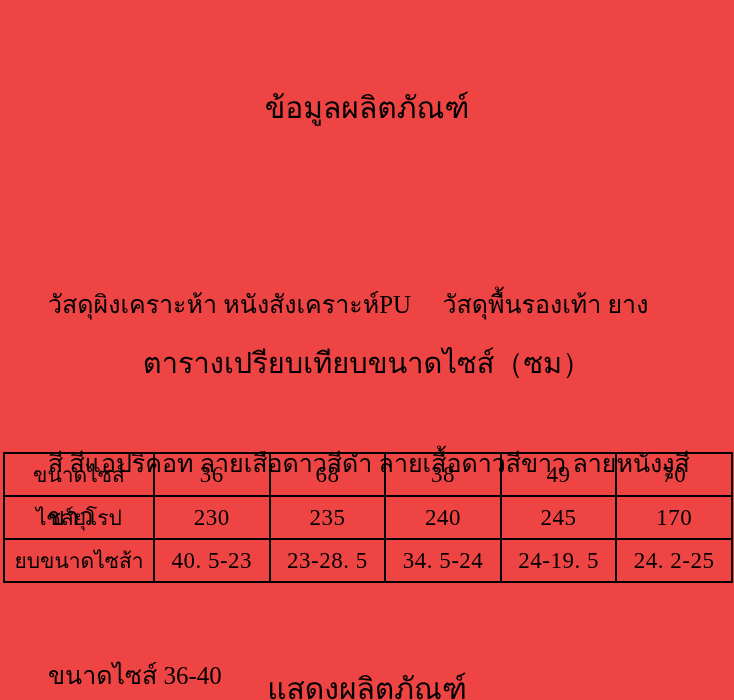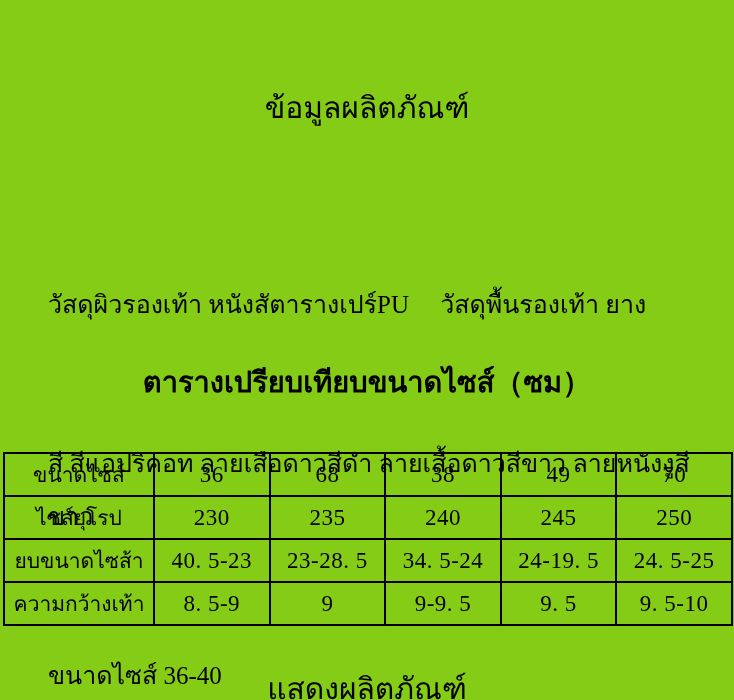--- a/index.html
+++ b/index.html
@@ -6,38 +6,38 @@
   html, body { background: #ffffff; }
   body {
     width: 734px; height: 700px; overflow: hidden;
     color: #000000;
     font-family: "Liberation Serif", "DejaVu Serif", serif;
   }
   .page {
     position: relative;
     width: 734px; height: 700px;
     overflow: hidden;
-    background: #84cc16;
+    background: #ef4444;
   }
   .doc-title {
     position: absolute; top: 88px; left: 0;
     width: 100%; text-align: center;
     font-size: 30px; font-weight: 400;
     line-height: 40px;
   }
   .info-block {
     position: absolute; top: 172px; left: 48px;
     width: 660px;
     font-size: 25px; line-height: 53px;
     white-space: pre-wrap;
   }
   .table-title {
-    position: absolute; top: 362px; left: 0;
+    position: absolute; top: 343px; left: 0;
     width: 100%; text-align: center;
-    font-size: 29px; font-weight: 700;
+    font-size: 29px; font-weight: 400;
     line-height: 40px;
   }
   table.size-table {
     position: absolute; top: 452px; left: 3px;
     width: 728px;
     border-collapse: collapse;
     table-layout: fixed;
   }
   table.size-table td {
     border: 2px solid #000000;
@@ -63,21 +63,21 @@
   }
 </style>
 </head>
 <body>
 
 <div class="page">
 
   <div class="doc-title">ข้อมูลผลิตภัณฑ์</div>
 
   <div class="info-block">
-    <div class="info-line">วัสดุผิวรองเท้า หนังสัตารางเปร์PU     วัสดุพื้นรองเท้า ยาง</div>
+    <div class="info-line">วัสดุผิงเคราะห้า หนังสังเคราะห์PU     วัสดุพื้นรองเท้า ยาง</div>
     <div class="info-line">สี สีแอปริคอท ลายเสือดาวสีดำ ลายเสื้อดาวสีขาว ลายหนังงูสีขาว</div>
     <div class="info-line">ขนาดไซส์ 36-40</div>
   </div>
 
   <div class="table-title">ตารางเปรียบเทียบขนาดไซส์（ซม）</div>
 
   <table class="size-table">
     <colgroup>
       <col style="width:150px">
       <col style="width:115.6px">
@@ -94,36 +94,28 @@
         <td class="cell-value">38</td>
         <td class="cell-value">49</td>
         <td class="cell-value">70</td>
       </tr>
       <tr>
         <td class="row-label">ไซส์ยุโรป</td>
         <td class="cell-value">230</td>
         <td class="cell-value">235</td>
         <td class="cell-value">240</td>
         <td class="cell-value">245</td>
-        <td class="cell-value">250</td>
+        <td class="cell-value">170</td>
       </tr>
       <tr>
         <td class="row-label">ยบขนาดไซส้า</td>
         <td class="cell-value">40. 5-23</td>
         <td class="cell-value">23-28. 5</td>
         <td class="cell-value">34. 5-24</td>
         <td class="cell-value">24-19. 5</td>
-        <td class="cell-value">24. 5-25</td>
-      </tr>
-      <tr>
-        <td class="row-label">ความกว้างเท้า</td>
-        <td class="cell-value">8. 5-9</td>
-        <td class="cell-value">9</td>
-        <td class="cell-value">9-9. 5</td>
-        <td class="cell-value">9. 5</td>
-        <td class="cell-value">9. 5-10</td>
+        <td class="cell-value">24. 2-25</td>
       </tr>
     </tbody>
   </table>
 
   <div class="footer-title">แสดงผลิตภัณฑ์</div>
 
 </div>
 
 </body></html>

